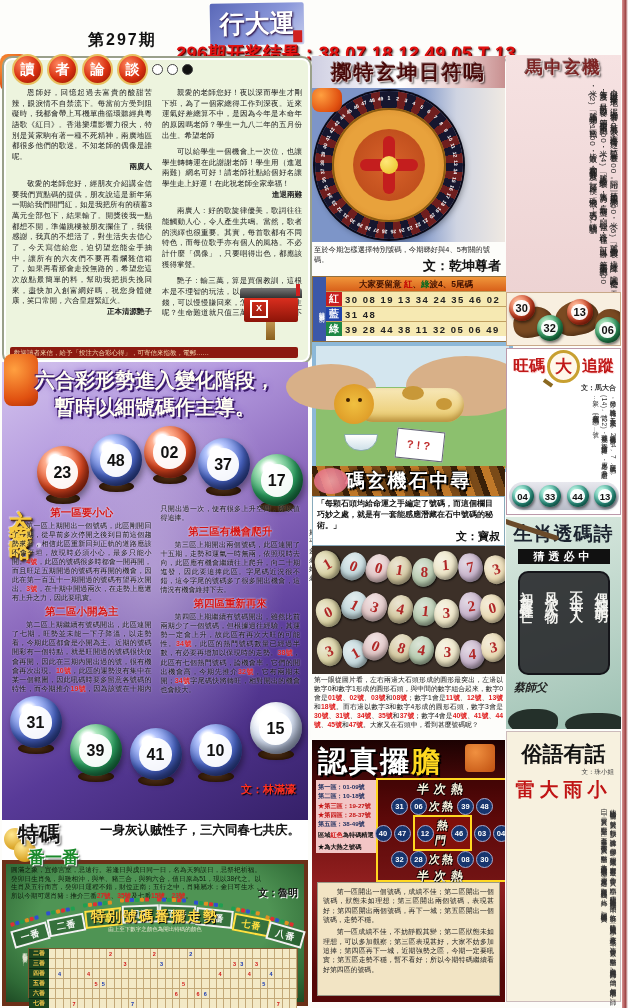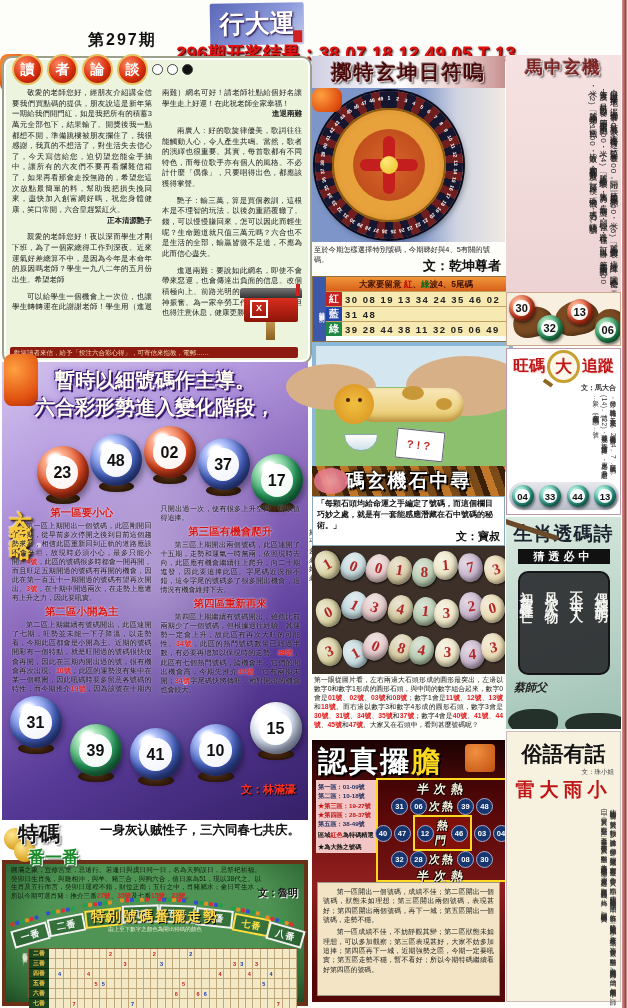--- a/index.html
+++ b/index.html
@@ -220,42 +220,43 @@
     <div id="forum-badges">
         <div class="badge">讀</div>
         <div class="badge">者</div>
         <div class="badge">論</div>
         <div class="badge">談</div>
         <div class="dot "></div>
         <div class="dot "></div>
         <div class="dot filled"></div>
       </div>
     <div id="forum-cols">
+        <p>恩師好，回憶起過去富貴的酸甜苦辣，眼淚情不自禁流下。每當前方受到阻礙時，我都會帶上耳機單曲循環聽經典粵語歌《紅日》。香港樂壇影響力很大，特別是黃家駒有著一種不死精神，兩廣地區都很多他們的歌迷。不知老師的偶像是誰呢。<span class="sig">兩廣人</span></p>
         <p>敬愛的老師您好，經朋友介紹講金信要我們買點碼的提供，朋友說這是新年第一期給我們開門紅，如是我把所有的積蓄3萬元全部包下，結果輸了。開獎後我一點都想不開，準備跳樓被朋友攔住了，我很感謝，我真的不想活了，對生活失去信心了，今天寫信給您，迫切望您能金手抽中，讓所有的六友們不要再看爛雜信箱了，如果再看那會走投無路的，希望您這次放點最簡單的料，幫助我把損失挽回來，盡快加入創富網好嗎，祝您身體健康，笑口常開，六合皇趕緊紅火。<span class="sig">正本清源艷子</span></p>
         <p>親愛的老師您好！夜以深而學生才剛下班，為了一個家總得工作到深夜。近來運氣好差總算不中，是因為今年是本命年的原因嗎老師？學生一九八二年的五月份出生。希望老師</p>
         <p>可以給學生一個機會上一次位，也讓學生轉轉運在此謝謝老師！學生用（進退兩難）網名可好！請老師社點給個好名讓學生走上好運！在此祝老師全家幸福！<span class="sig">進退兩難</span></p>
         <p>兩廣人：好的歌旋律優美，歌詞往往能觸動人心，令人產生共鳴。當然，歌者的演繹也很重要。其實，每首歌都有不同特色，而每位歌手亦有個人的風格。不必計什麼「偶像」，只要唱得出色，都應該獲得掌聲。</p>
         <p>艷子：輸三萬，算是買個教訓，這根本是不理智的玩法，以後勿重蹈覆轍了。錢，可以慢慢賺回來，怎可以因此而輕生呢？生命難道就只值三萬元嗎？六合也不是生活的全部，輸贏皆微不足道，不應為此而信心盡失。</p>
         <p>進退兩難：要說如此網名，即使不會帶來惡運，也會傳達出負面的信息。改個積極向上、前路光明的好名，當然令人精神振奮。為一家辛勞工作，值得敬佩，但也得注意休息，健康更勝財寶呢！</p>
       </div>
     <div class="abs" id="mailbox">
       <div class="post"></div>
         <div class="box"></div>
         <div class="roof"></div>
       <div class="grille">X</div>
         <div class="flag"></div>
     </div>
     <div id="forum-foot">歡迎讀者來信，給予「投注六合彩心得」，可寄信來指教，電郵……</div>
   </div>
 
   <div class="abs" id="strategy">
     <div class="abs blob" style="left:2px;top:-8px;width:34px;height:52px;"></div>
     <div id="strat-headline">
+      <div>六合彩形勢進入變化階段，</div>
       <div>暫時以細號碼作主導。</div>
-      <div>六合彩形勢進入變化階段，</div>
     </div>
     <div class="vtext" id="strat-vtitle">六合彩攻略</div>
     <div class="balls-row" id="balls-top" style="top:64px;">
         <div class="ball-wrap" style="margin-top: 20px;">
           <div class="ball red" style="height: 52px; width: 52px;">
             <span class="ball-num" style="font-size: 16px;">23</span>
           </div>
           <div class="pedestal"></div>
         </div>
         <div class="ball-wrap" style="margin-top: 8px;">

